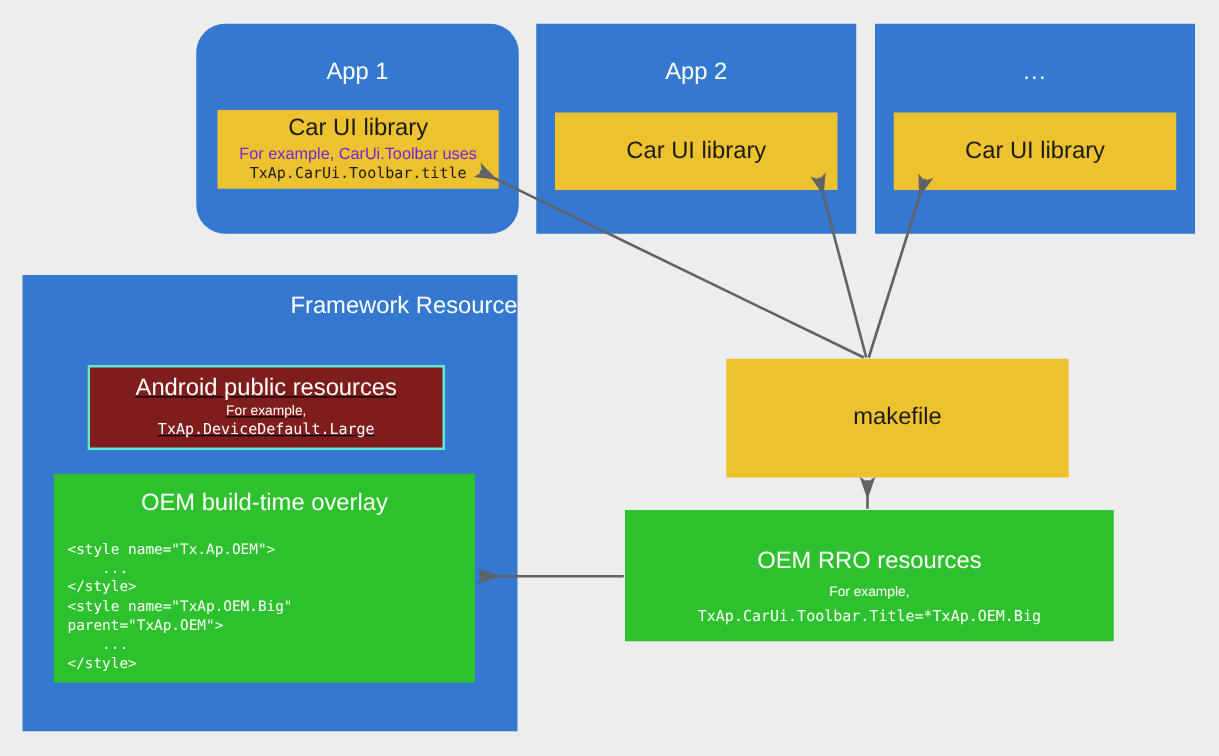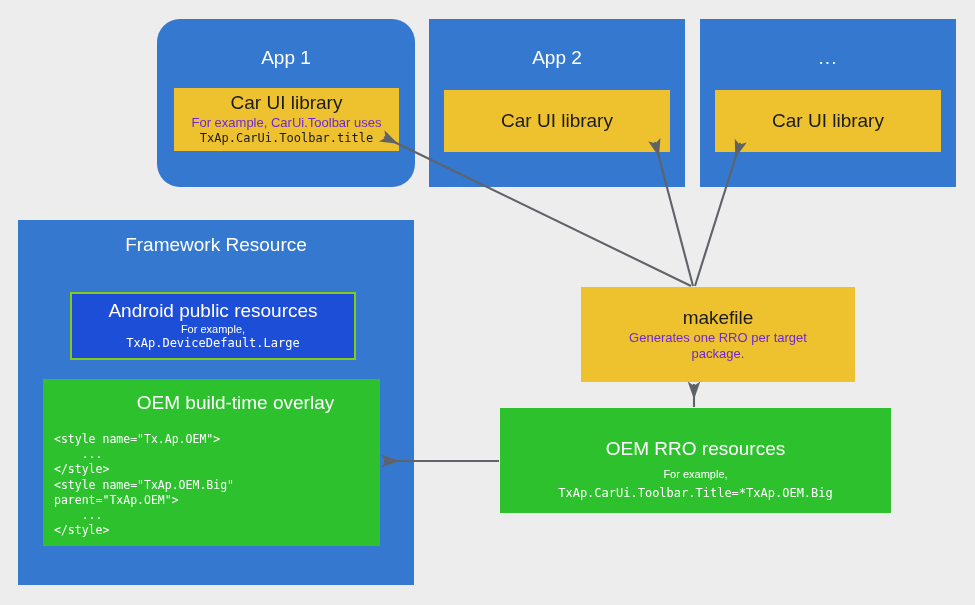--- a/index.html
+++ b/index.html
@@ -26,22 +26,23 @@
   .blue-outer {
     background: #3478d0;
   }
   .yellow {
     background: #eec12e;
   }
   .green {
     background: #2ec12e;
   }
   .outlined {
-    background: #1d4ed8;
-    border: 2px solid #84cc16;
+    background: #7f1d1d;
+    border: 2px solid #5eead4;
+    text-decoration: underline;
   }
   .title-white {
     color: #ffffff;
     font-size: 19px;
     text-align: center;
     line-height: 1.2;
   }
   .title-dark {
     color: #1b1b1b;
     font-size: 19px;
@@ -131,46 +132,45 @@
   <div class="box blue-outer" style="left:700px; top:19px; width:256px; height:168px;">
     <div class="dots" style="position:absolute; left:0; top:28px; width:100%; text-align:center;">...</div>
     <div class="box yellow" style="left:15px; top:71px; width:226px; height:62px;">
       <div class="center-stack">
         <div class="title-dark">Car UI library</div>
       </div>
     </div>
   </div>
 
   <div class="box blue-outer" style="left:18px; top:220px; width:396px; height:365px;">
-    <div class="title-white" style="position:absolute; left:0; top:14px; width:100%;">Framework Resource</div>
+    <div class="title-white" style="position:absolute; left:0; top:14px; width:100%;text-align:right;">Framework Resource</div>
 
     <div class="box outlined" style="left:52px; top:72px; width:286px; height:68px;">
       <div class="center-stack">
         <div class="title-white">Android public resources</div>
         <div class="sub-white">For example,</div>
         <div class="mono-white">TxAp.DeviceDefault.Large</div>
       </div>
     </div>
 
     <div class="box green" style="left:25px; top:159px; width:337px; height:167px;">
-      <div class="title-white" style="position:absolute; left:0; top:13px; width:100%;padding-left:24px;">OEM build-time overlay</div>
+      <div class="title-white" style="position:absolute; left:0; top:13px; width:100%;">OEM build-time overlay</div>
       <div class="code-block" style="position:absolute; left:11px; top:53px;">&lt;style name="Tx.Ap.OEM"&gt;
     ...
 &lt;/style&gt;
 &lt;style name="TxAp.OEM.Big"
 parent="TxAp.OEM"&gt;
     ...
 &lt;/style&gt;</div>
     </div>
   </div>
 
   <div class="box yellow" style="left:581px; top:287px; width:274px; height:95px;">
     <div class="center-stack">
       <div class="title-dark">makefile</div>
-      <div class="sub-dark" style="max-width:200px;">Generates one RRO per target package.</div>
     </div>
   </div>
 
   <div class="box green" style="left:500px; top:408px; width:391px; height:105px;">
     <div class="title-white" style="position:absolute; left:0; top:30px; width:100%;">OEM RRO resources</div>
     <div class="sub-white" style="position:absolute; left:0; top:60px; width:100%;">For example,</div>
     <div class="mono-white" style="position:absolute; left:0; top:78px; width:100%;">TxAp.CarUi.Toolbar.Title=*TxAp.OEM.Big</div>
   </div>
 
   <svg class="arrows" viewBox="0 0 975 605" xmlns="http://www.w3.org/2000/svg">

